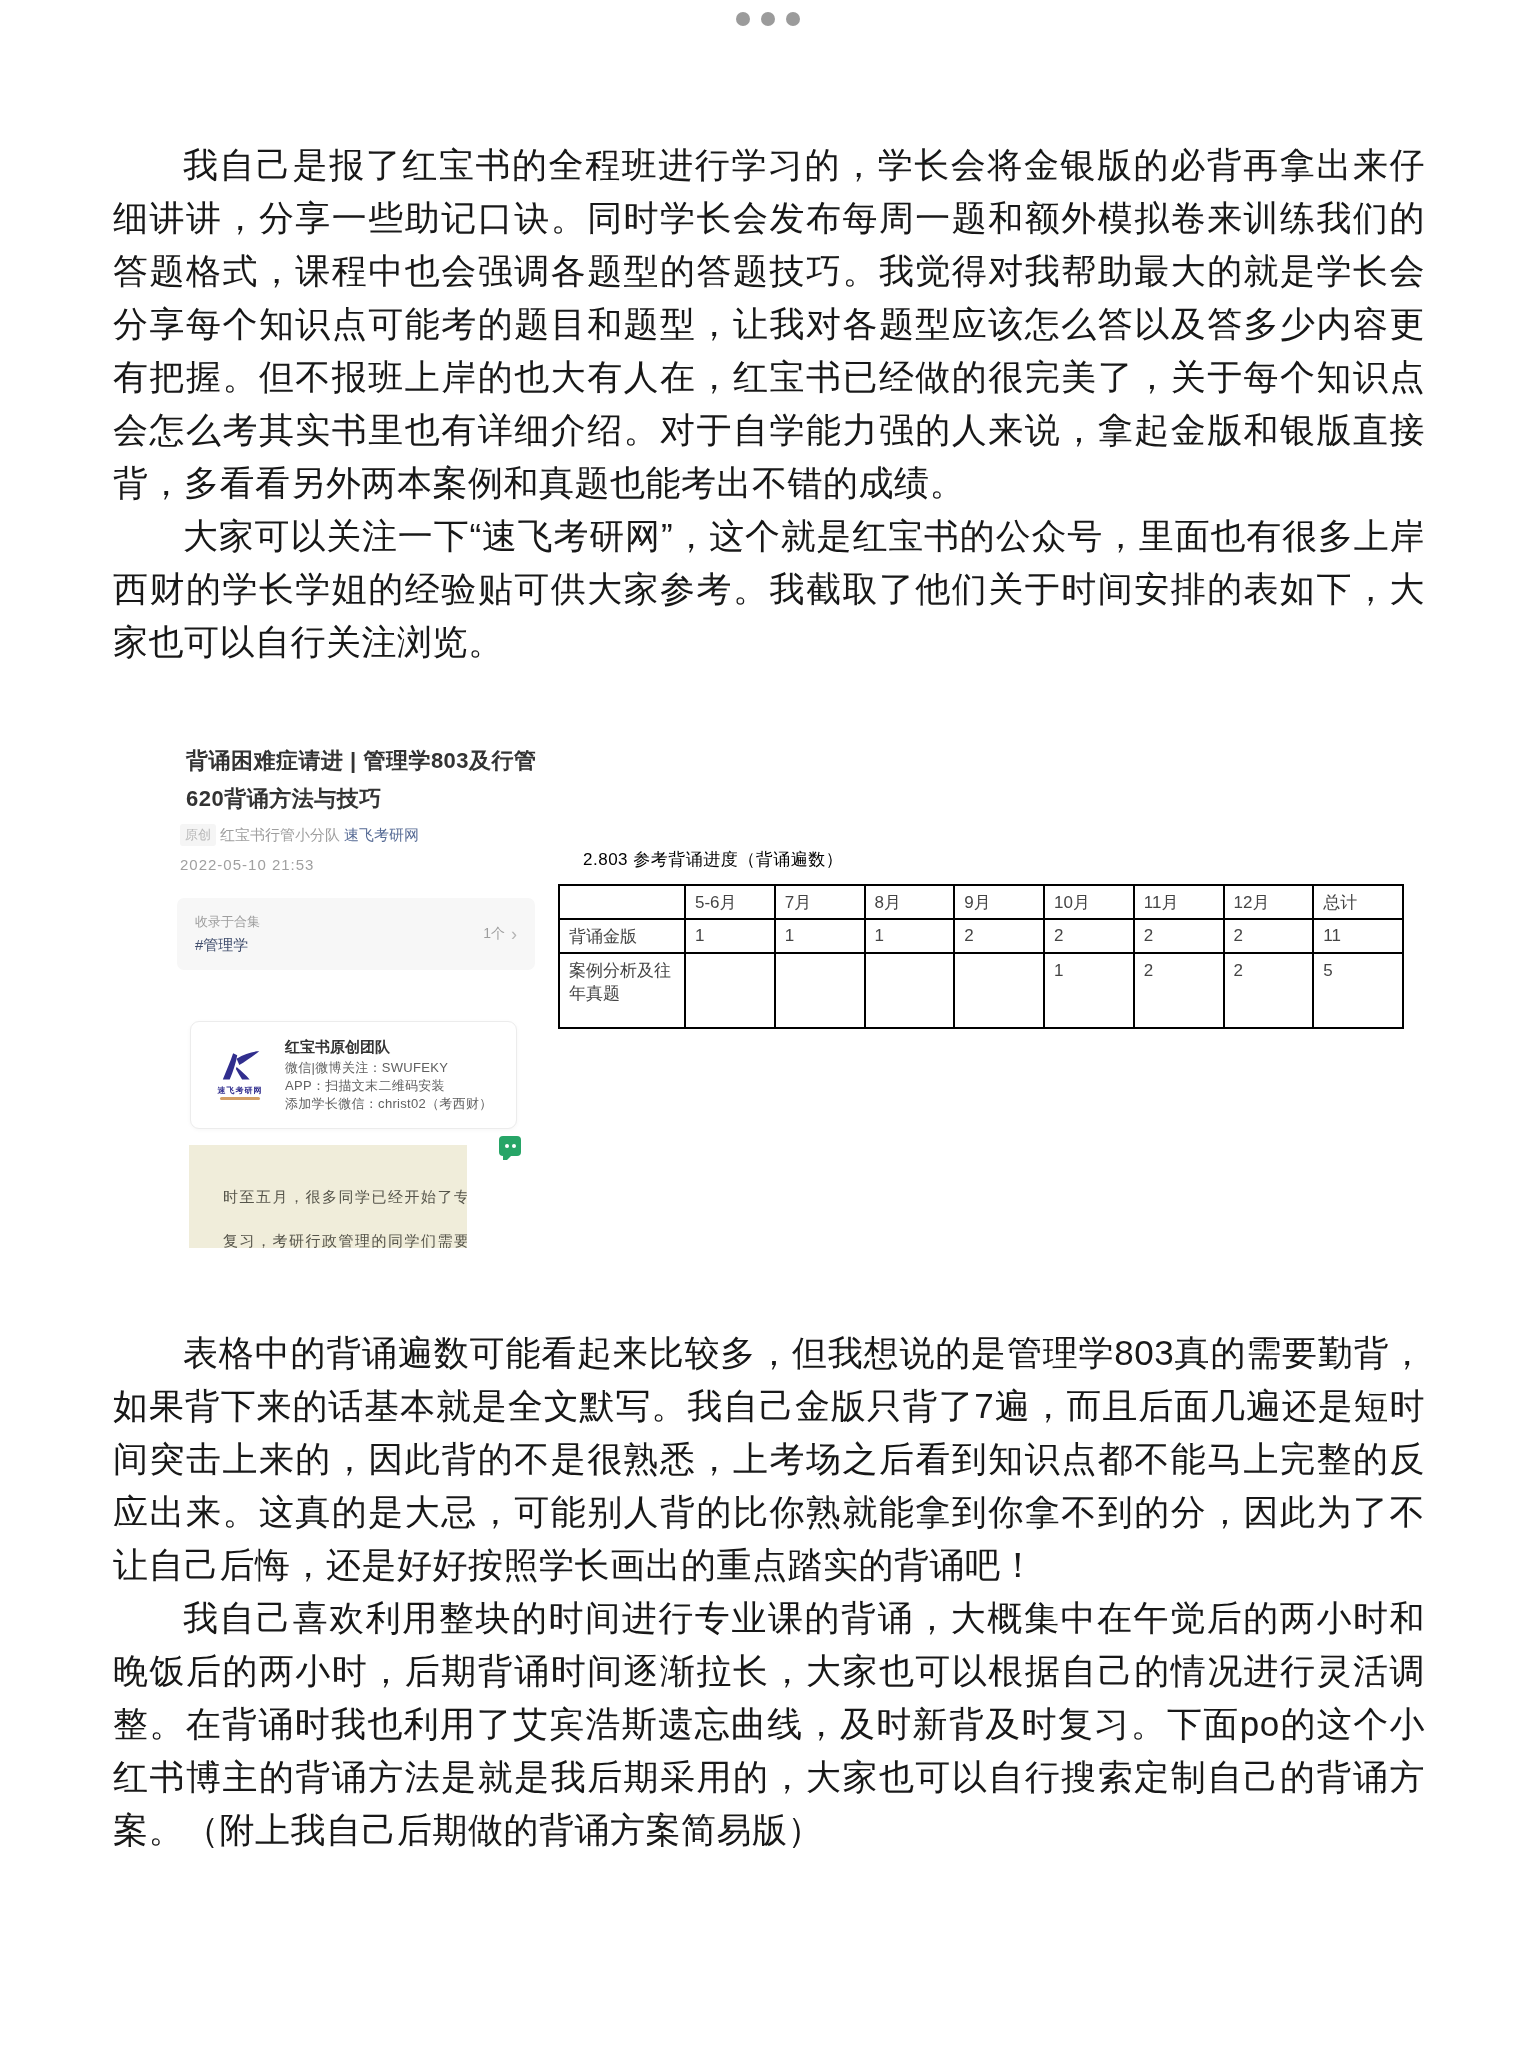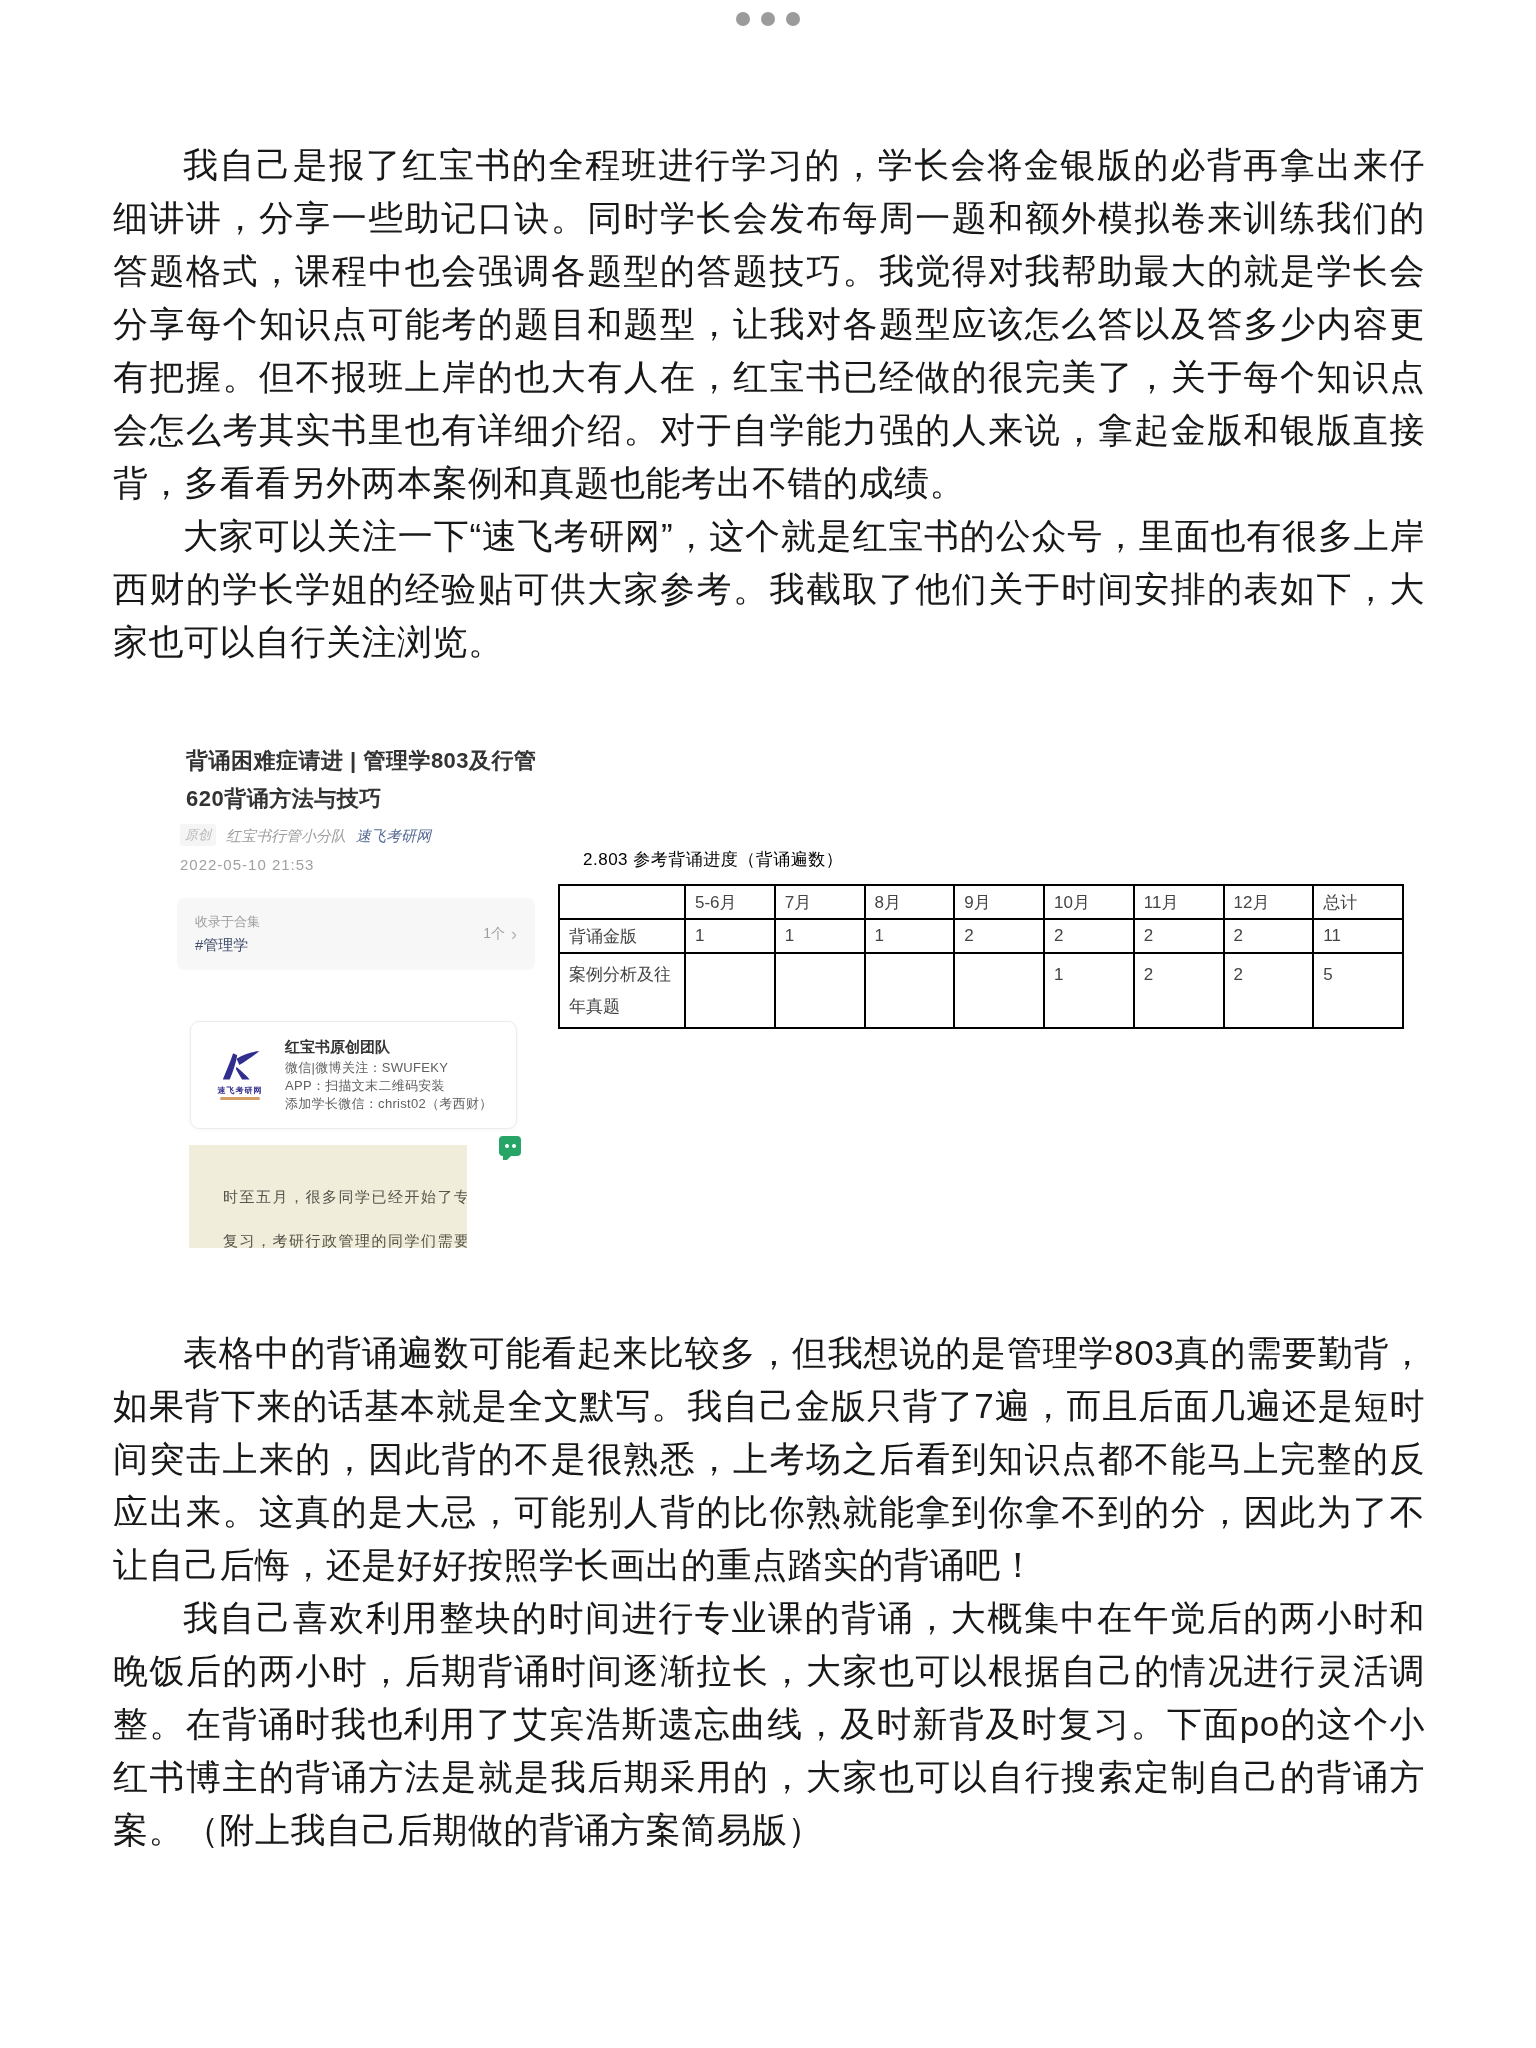--- a/index.html
+++ b/index.html
@@ -16,21 +16,21 @@
   .para{
     margin:0;font-size:35px;line-height:53px;color:#181818;
     text-align:justify;text-indent:2em;letter-spacing:0.5px;font-weight:400;
   }
   
   .embed{position:relative;height:508px;margin-top:72px;}
   .embed-title{
     position:absolute;left:73px;top:2px;width:352px;
     font-size:22px;line-height:38px;font-weight:700;color:#333333;letter-spacing:0.5px;
   }
-  .byline{position:absolute;left:67px;top:84px;display:flex;align-items:flex-end;gap:10px;font-size:15px;white-space:nowrap;font-style:italic;}
+  .byline{position:absolute;left:67px;top:84px;display:flex;align-items:center;gap:4px;font-size:15px;white-space:nowrap;}
   .badge-origin{background:#f5f5f5;color:#b7b7b7;font-size:13px;padding:2px 5px;border-radius:3px;}
   .byline .author{color:#9e9e9e;}
   .byline .account{color:#576b95;font-weight:500;}
   .embed-date{position:absolute;left:67px;top:116px;font-size:15px;color:#a0a0a0;letter-spacing:1px;}
   .collection-card{
     position:absolute;left:64px;top:158px;width:358px;height:72px;background:#f7f7f7;border-radius:7px;
     display:flex;align-items:center;justify-content:space-between;padding:0 18px;box-sizing:border-box;
   }
   .collection-card .left{display:flex;flex-direction:column;gap:5px;}
   .collection-label{font-size:13px;color:#9e9e9e;}
@@ -62,21 +62,21 @@
   .sticker-icon::after{content:"";position:absolute;bottom:-4px;left:4px;border:4px solid transparent;border-top-color:#27a567;border-left-color:#27a567;border-bottom:0;}
   .table-caption{position:absolute;left:470px;top:108px;font-size:17px;color:#000000;letter-spacing:0.5px;}
   .sched-table{
     position:absolute;left:445px;top:144px;width:846px;border-collapse:collapse;table-layout:fixed;
     font-size:17px;color:#444444;
   }
   .sched-table td{border:2px solid #000000;padding:2px 4px 2px 9px;text-align:left;vertical-align:middle;background:#ffffff;}
   .sched-table col.c-label{width:126px;}
   .sched-table tr.hdr td{height:28px;}
   .sched-table tr.r td{height:28px;}
-  .sched-table tr.r-tall td{height:66px;vertical-align:top;padding-top:5px;line-height:32px;}
+  .sched-table tr.r-tall td{height:66px;vertical-align:top;padding-top:5px;line-height:23px;}
 </style>
 </head>
 <body>
 
 <div class="menu-dots">
   <i></i>
   <i></i>
   <i></i>
 </div>
 

